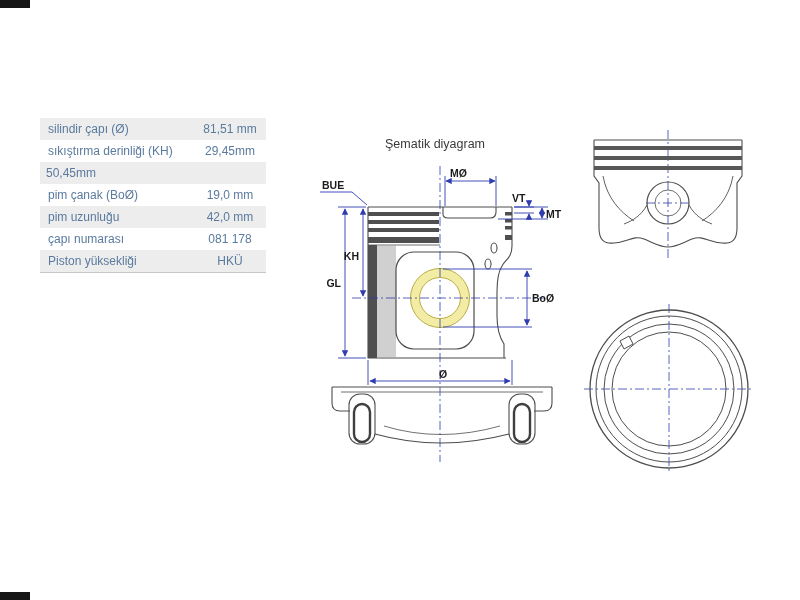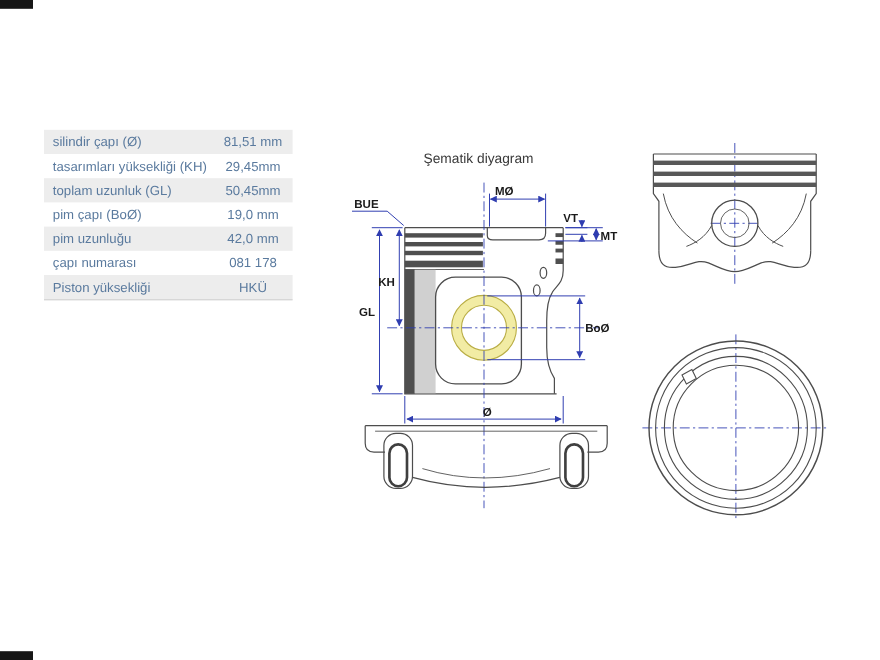--- a/index.html
+++ b/index.html
@@ -38,29 +38,28 @@
 
   <div class="artifact top"></div>
   <div class="artifact bottom"></div>
 
   <div class="spec-table">
     <div class="spec-row">
       <div class="lbl">silindir çapı (Ø)</div>
       <div class="val">81,51 mm</div>
     </div>
     <div class="spec-row">
-      <div class="lbl">tasarımları yüksekliği (KH)</div>
+      <div class="lbl">sıkıştırma derinliği (KH)</div>
       <div class="val">29,45mm</div>
     </div>
     <div class="spec-row">
-      <div class="lbl">toplam uzunluk (GL)</div>
       <div class="val">50,45mm</div>
     </div>
     <div class="spec-row">
-      <div class="lbl">pim çapı (BoØ)</div>
+      <div class="lbl">pim çanak (BoØ)</div>
       <div class="val">19,0 mm</div>
     </div>
     <div class="spec-row">
       <div class="lbl">pim uzunluğu</div>
       <div class="val">42,0 mm</div>
     </div>
     <div class="spec-row">
       <div class="lbl">çapı numarası</div>
       <div class="val">081 178</div>
     </div>

